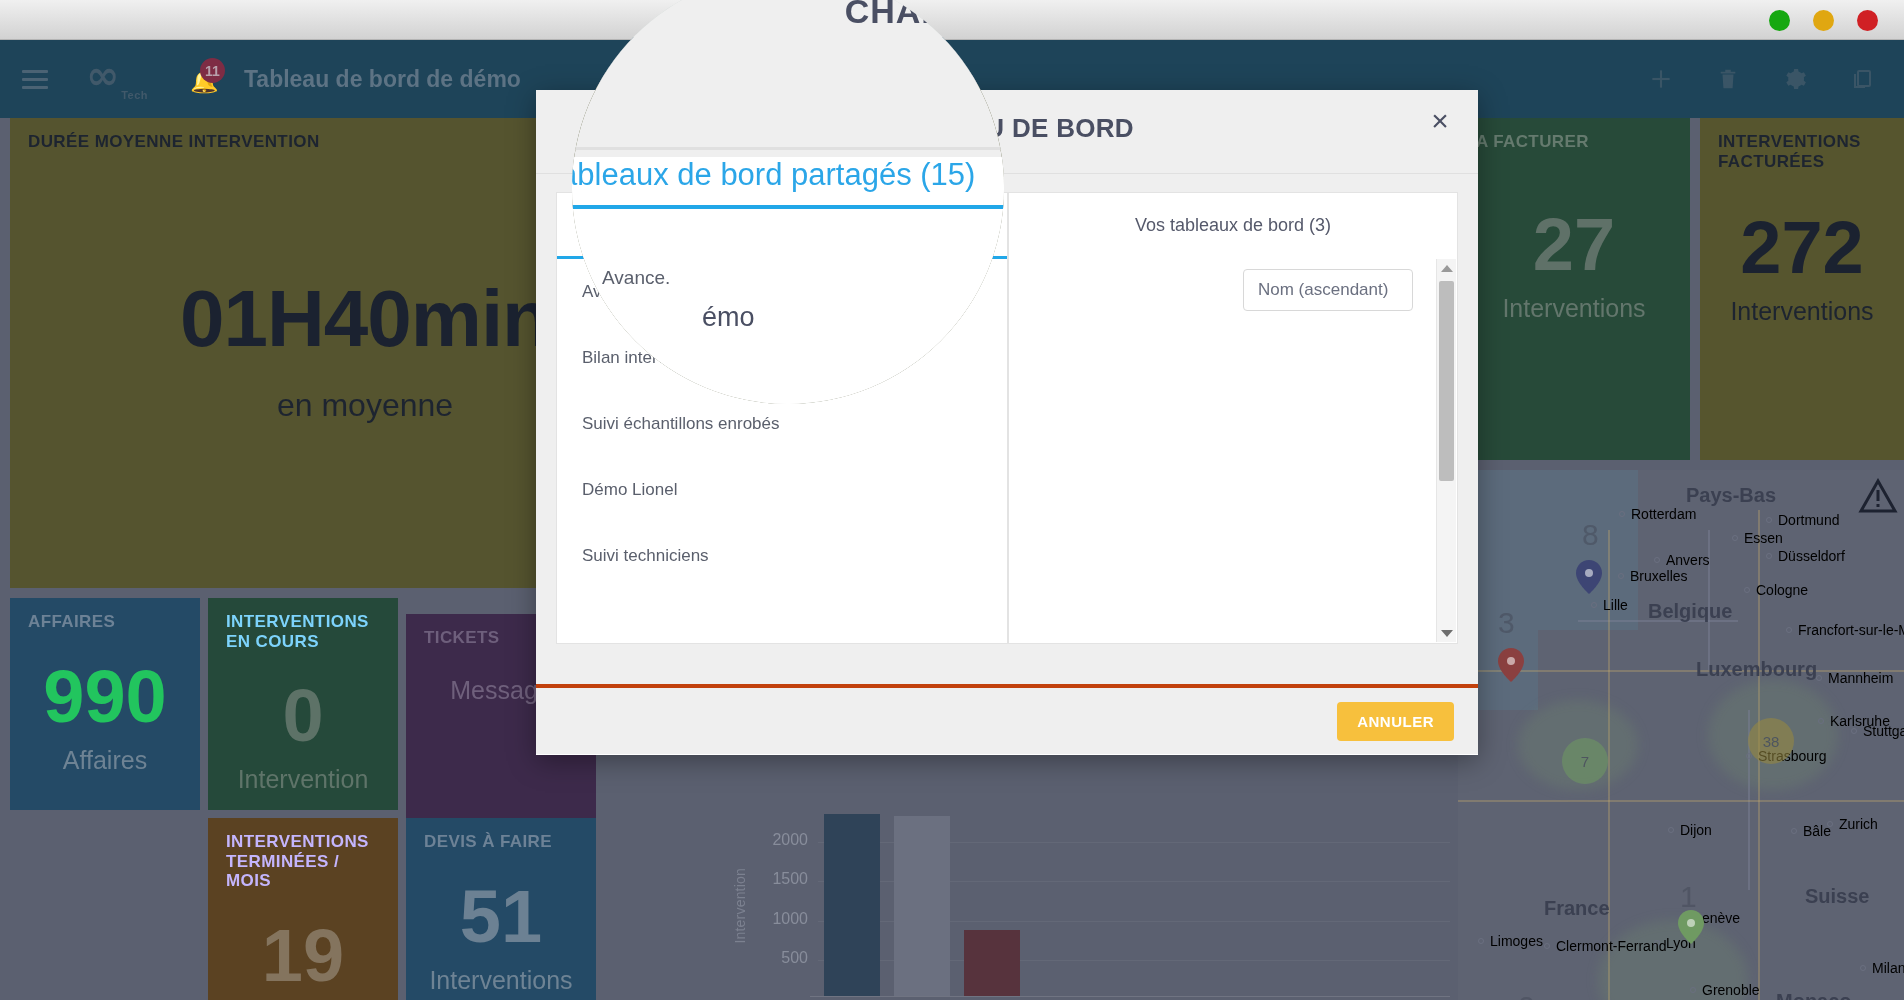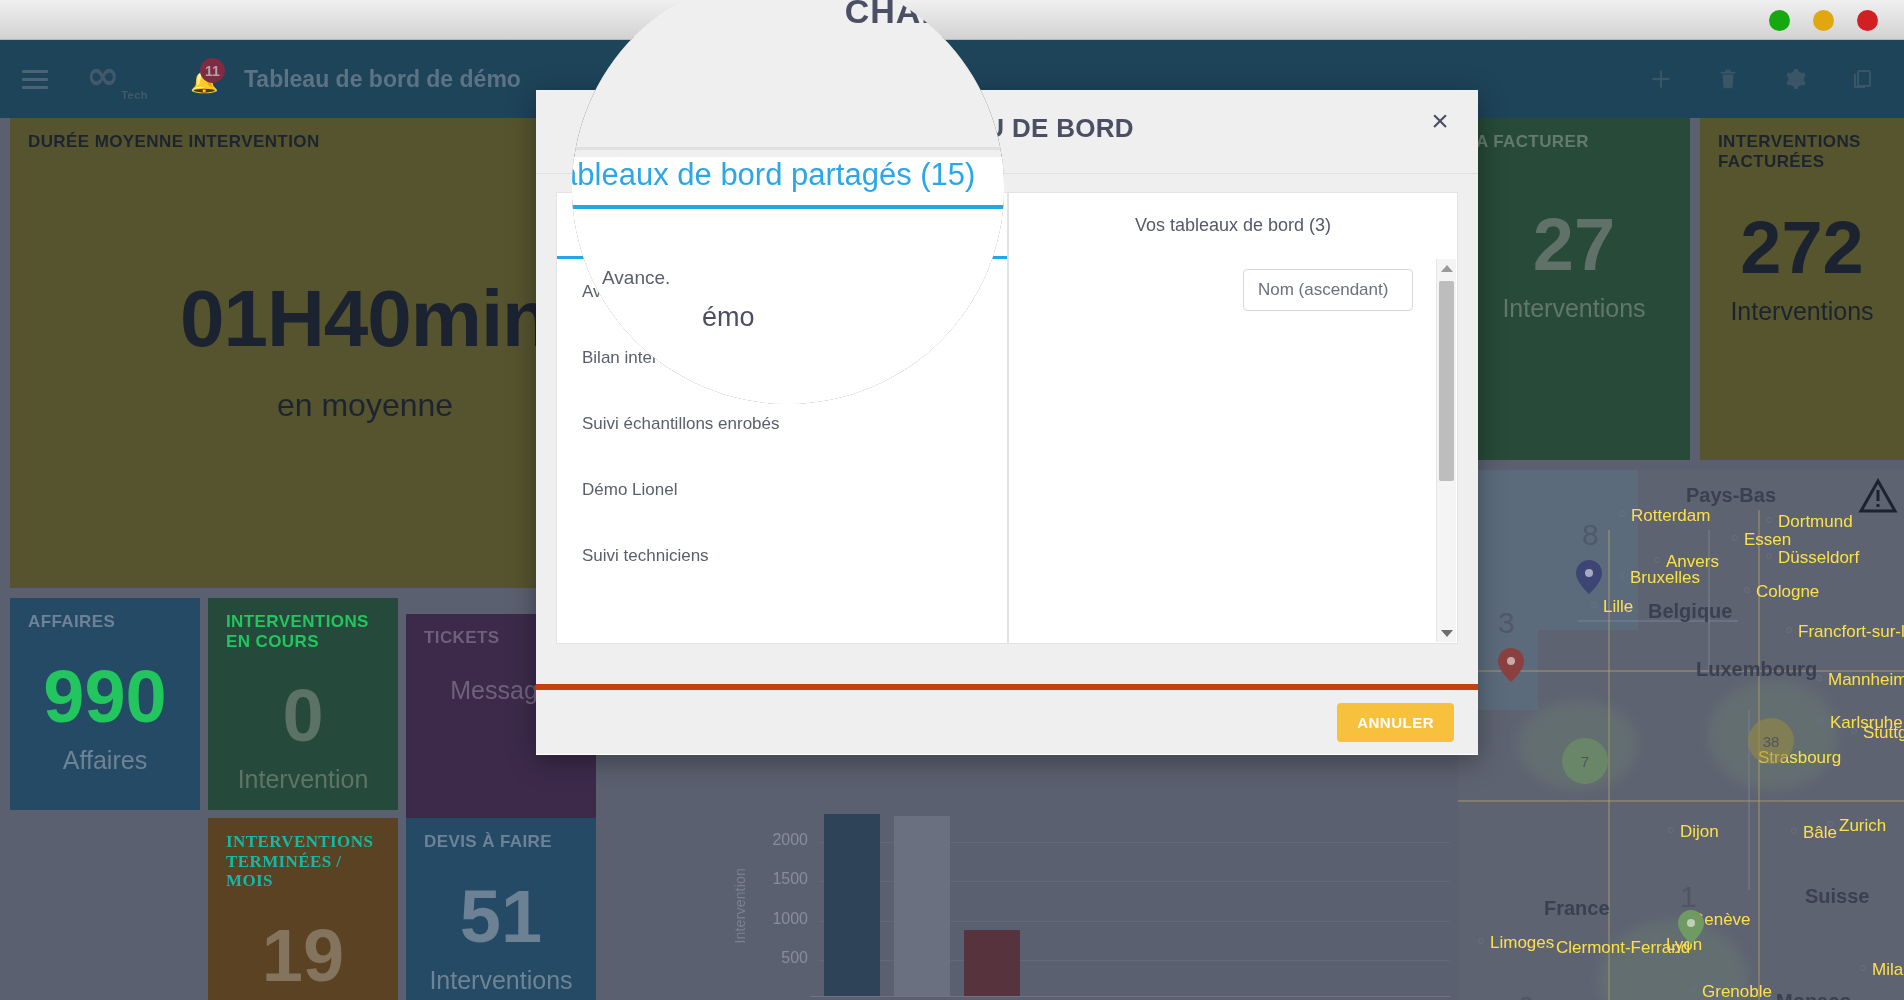--- a/index.html
+++ b/index.html
@@ -70,36 +70,36 @@
   #tile-facturees .tile-title { color: #1d2430; }
   #tile-facturees .tile-big { color: #1b2230; margin-top: 40px; }
   #tile-facturees .tile-sub { color: #1d2430; }
 
   #tile-affaires { left: 10px; top: 480px; width: 190px; height: 212px; background: #244a66; }
   #tile-affaires .tile-title { color: #6d8296; }
   #tile-affaires .tile-big { color: #22c55e; margin-top: 28px; }
   #tile-affaires .tile-sub { color: #6e8394; }
 
   #tile-encours { left: 208px; top: 480px; width: 190px; height: 212px; background: #25493a; }
-  #tile-encours .tile-title { color: #22c55e; }
+  #tile-encours .tile-title { color: #7dd3fc; }
   #tile-encours .tile-big { color: #5d7267; margin-top: 28px; }
   #tile-encours .tile-sub { color: #5f7469; }
 
   #tile-tickets { left: 406px; top: 496px; width: 190px; height: 212px; background: #3d2a4b; }
   #tile-tickets .tile-title { color: #6e5f7c; }
   #tile-tickets .tile-big { color: #6d5e7a; margin-top: 28px; }
   #tile-tickets .tile-sub { color: #6f607c; }
 
   #tile-conges { left: 10px; top: 700px; width: 190px; height: 182px; background: #4b2b37; }
   #tile-conges .tile-title { color: #7b616a; }
   #tile-conges .tile-big { color: #79606a; margin-top: 28px; }
   #tile-conges .tile-sub { color: #7b626b; }
 
   #tile-terminees { left: 208px; top: 700px; width: 190px; height: 182px; background: #5b4222; }
-  #tile-terminees .tile-title { color: #14b8a6; font-family: Liberation Serif, serif; }
+  #tile-terminees .tile-title { color: #c4b5fd; }
   #tile-terminees .tile-big { color: #84745e; margin-top: 28px; }
 
   #tile-devis { left: 406px; top: 700px; width: 190px; height: 182px; background: #244a66; }
   #tile-devis .tile-title { color: #6d8296; }
   #tile-devis .tile-big { color: #6c8193; margin-top: 28px; }
   #tile-devis .tile-sub { color: #6e8394; }
 
   
   #chart-panel { position: absolute; left: 720px; top: 700px; width: 730px; height: 182px; }
   .chart-axis-label {
@@ -116,21 +116,21 @@
 
   
   #map { position: absolute; left: 1458px; top: 352px; width: 446px; height: 530px; overflow: hidden; background: #5e6372; }
   .map-canvas { position: absolute; inset: 0; }
   .sea { position: absolute; background: #5c6b7c; }
   .green-blob { position: absolute; border-radius: 50%; background: rgba(118,150,110,.22); filter: blur(6px); }
   .road { position: absolute; background: rgba(196,170,110,.35); }
   .border-line { position: absolute; background: rgba(120,125,145,.55); }
   .mlabel { position: absolute; color: #3e4354; font-weight: bold; white-space: nowrap; }
   .mlabel.country { font-size: 20px; color: #3b4051; }
-  .mlabel.city { font-size: 17px; font-weight: normal; color: #fde047; }
+  .mlabel.city { font-size: 14px; font-weight: normal; color: #000000; }
   .mdot { position: absolute; width: 6px; height: 6px; border: 1.5px solid #6a6f80; border-radius: 50%; background: transparent; }
   .cluster { position: absolute; border-radius: 50%; display: flex; align-items: center; justify-content: center; font-size: 15px; color: #3d4252; }
   .pin { position: absolute; width: 26px; height: 34px; }
   .pin svg { display: block; }
   .ghostnum { position: absolute; font-size: 30px; color: rgba(70,75,90,.55); font-weight: normal; }
   .map-warn { position: absolute; right: 6px; top: 8px; width: 40px; height: 36px; }
 
   
   .modal-shadow {
     position: absolute; left: 536px; top: 90px; width: 942px; height: 665px;
@@ -173,21 +173,21 @@
     background: #f4f4f4; border-left: 1px solid #e6e6e6; cursor: pointer;
   }
   .sb-up, .sb-down { position: absolute; left: 0; right: 0; height: 18px; display: flex; align-items: center; justify-content: center; }
   .sb-up { top: 0; } .sb-down { bottom: 0; }
   .sb-arrow { width: 0; height: 0; border-left: 6px solid transparent; border-right: 6px solid transparent; }
   .sb-up .sb-arrow { border-bottom: 7px solid #9a9a9a; }
   .sb-down .sb-arrow { border-top: 7px solid #6e6e6e; }
   .sb-thumb { position: absolute; left: 2px; right: 2px; top: 22px; height: 200px; background: #bdbdbd; border-radius: 2px; }
 
   .modal-foot {
-    position: relative; height: 70px; background: #efefef; border-top: 6px solid #c2410c;
+    position: relative; height: 70px; background: #efefef; border-top: 4px solid #c2410c;
     display: flex; align-items: center; justify-content: flex-end; gap: 14px; padding-right: 24px;
   }
   .btn { border: none; border-radius: 4px; color: #fff; font-weight: bold; font-size: 15px; letter-spacing: .5px; cursor: pointer; }
   .btn-cancel { background: #f7c03d; padding: 11px 20px; }
   .btn-new { background: #20b089; padding: 11px 22px; }
 
   
   .magnifier {
     position: absolute; left: 572px; top: -28px; width: 432px; height: 432px;
     border-radius: 50%; border: 3px solid #cfd8d5; overflow: hidden;

